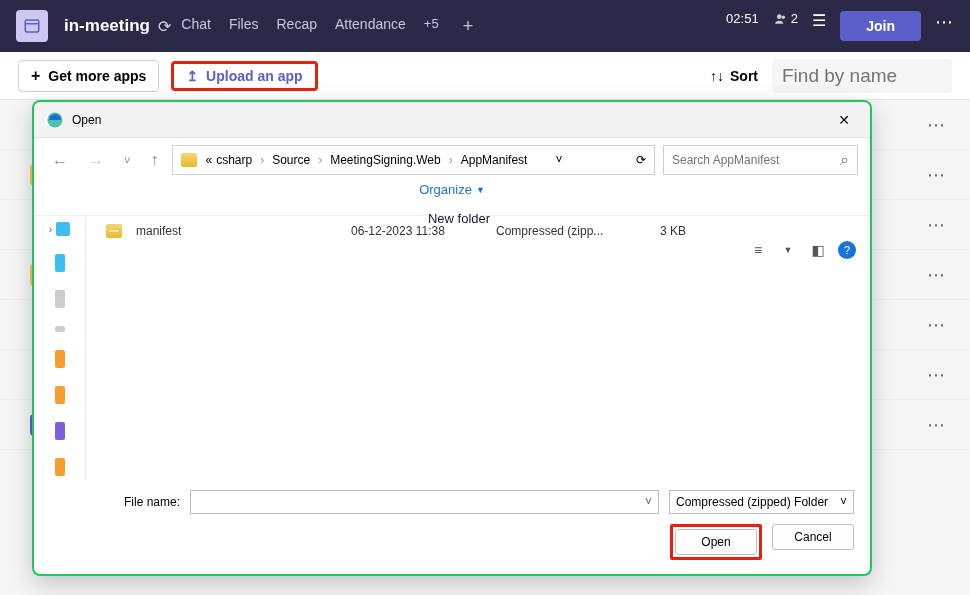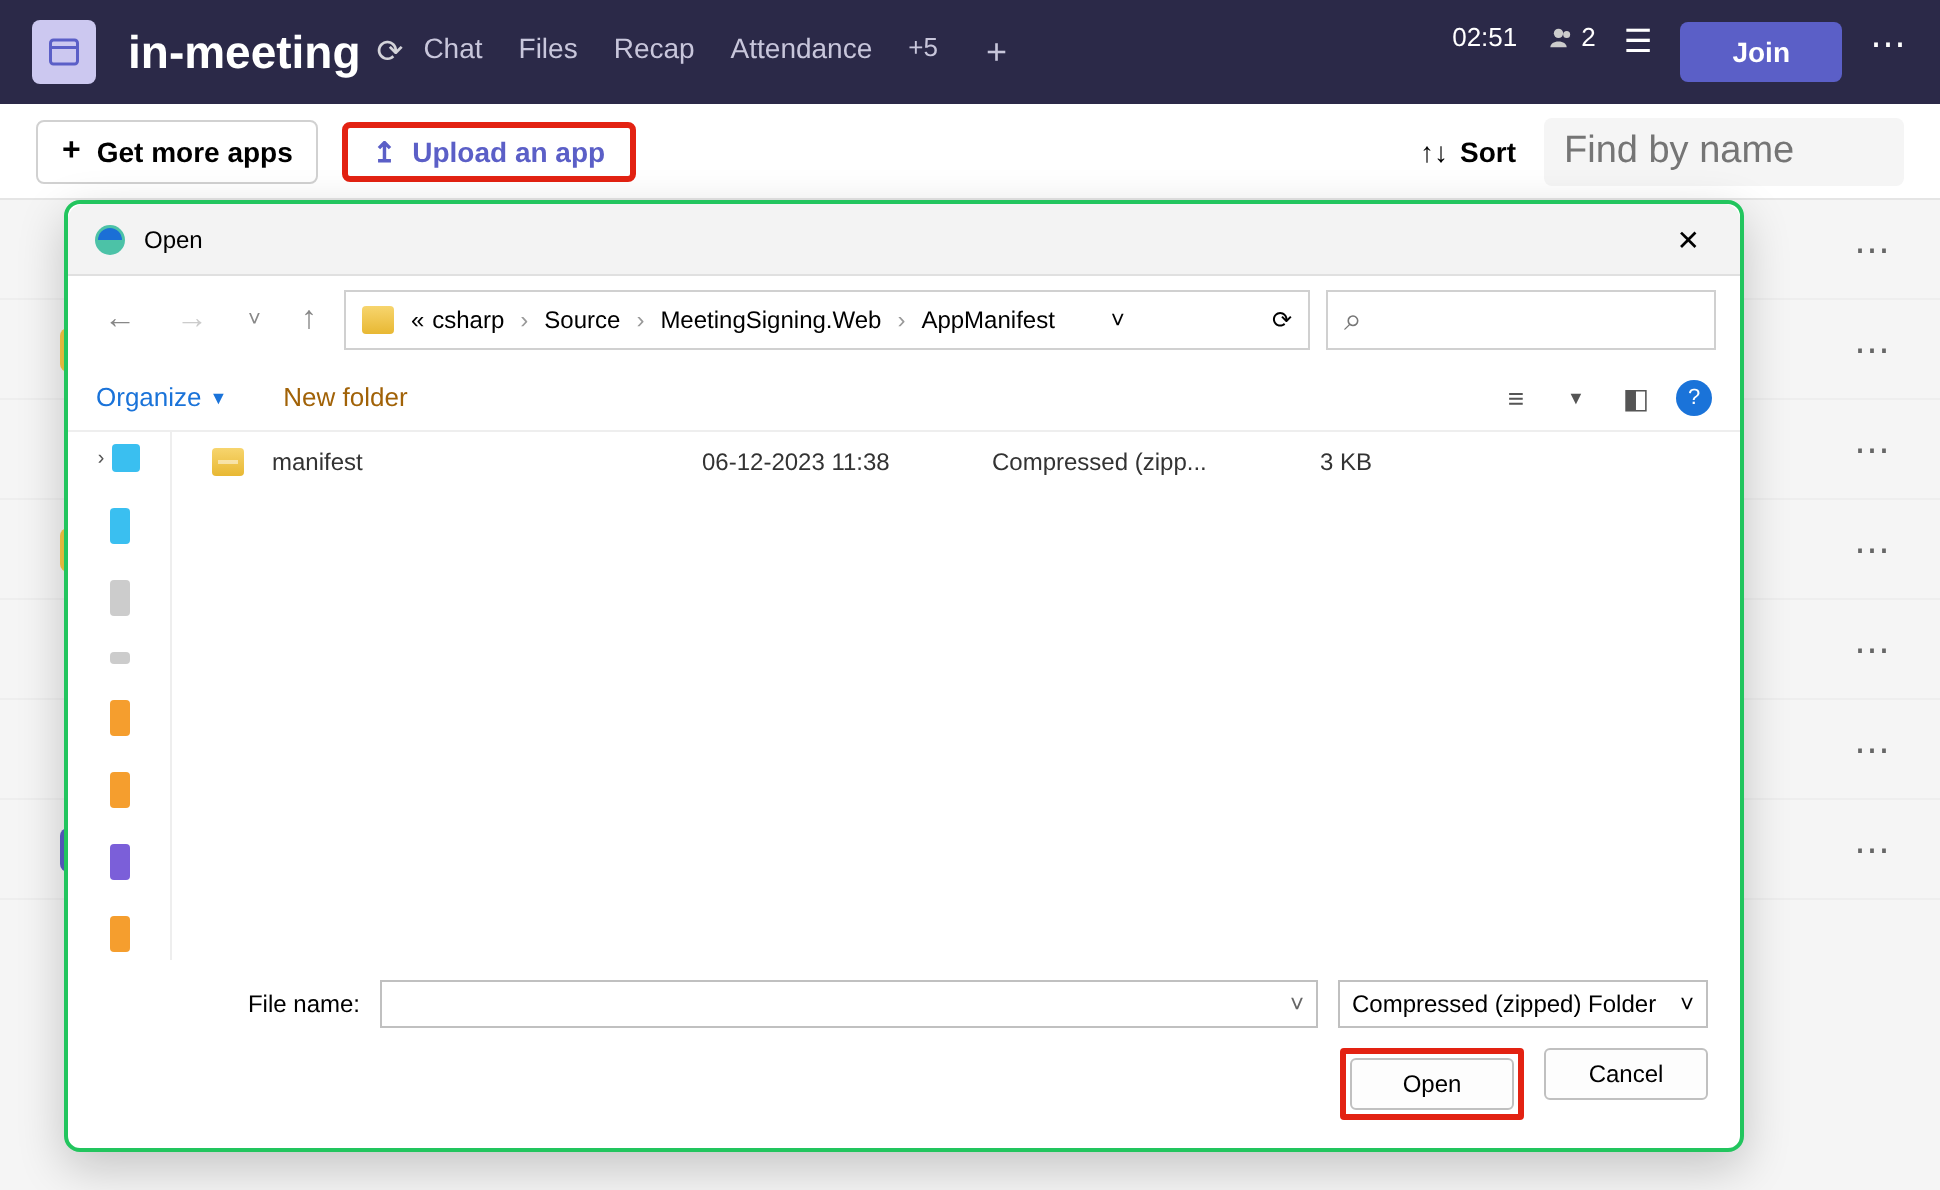--- a/index.html
+++ b/index.html
@@ -2,21 +2,21 @@
 <html><head>
 <meta charset="utf-8">
 <style>
 * { margin: 0; padding: 0; box-sizing: border-box; font-family: 'Segoe UI', sans-serif; }
 body { width: 970px; height: 595px; background: #f5f5f5; position: relative; overflow: hidden; }
 
 
 .topbar { background: #2b2948; height: 52px; display: flex; align-items: center; padding: 0 16px; color: #fff; }
 .topbar-icon { width: 32px; height: 32px; background: #ccc8f0; border-radius: 4px; display: flex; align-items: center; justify-content: center; margin-right: 16px; }
 .topbar-icon svg { width: 18px; height: 18px; fill: #5b5fc7; }
-.meeting-title { font-weight: 700; font-size: 23px; margin-right: 8px; }
+.meeting-title { font-weight: 700; font-size: 17px; margin-right: 8px; }
 .sync-icon { margin-right: 10px; opacity: 0.8; }
 .tabs { display: flex; gap: 18px; font-size: 14px; color: #c8c6db; }
 .tab { cursor: pointer; }
 .tab-more { font-size: 13px; }
 .plus-tab { font-size: 18px; margin-left: 6px; cursor: pointer; }
 .topbar-right { margin-left: auto; display: flex; align-items: flex-start; gap: 14px; }
 .timer { font-size: 13px; }
 .participants { display: flex; align-items: center; gap: 2px; font-size: 13px; }
 .join-btn { background: #5b5fc7; border: none; color: #fff; padding: 7px 26px; border-radius: 4px; font-weight: 600; font-size: 14px; cursor: pointer; }
 .more-dots { font-size: 18px; cursor: pointer; letter-spacing: 1px; }
@@ -52,23 +52,23 @@
 .dlg-nav { height: 44px; display: flex; align-items: center; padding: 0 12px; gap: 8px; }
 .nav-arrow { font-size: 16px; color: #888; cursor: pointer; padding: 4px 6px; }
 .nav-arrow.disabled { color: #ccc; }
 .breadcrumb { flex: 1; border: 1px solid #d0d0d0; height: 30px; display: flex; align-items: center; padding: 0 8px; font-size: 12px; gap: 4px; }
 .bc-folder-icon { width: 16px; height: 14px; background: linear-gradient(#f7d56e, #e8b833); border-radius: 2px; margin-right: 4px; }
 .bc-sep { color: #999; margin: 0 4px; }
 .bc-refresh { margin-left: auto; cursor: pointer; }
 .bc-dropdown { cursor: pointer; padding: 0 4px; }
 .dlg-search { border: 1px solid #d0d0d0; height: 30px; width: 195px; display: flex; align-items: center; padding: 0 8px; }
 .dlg-search input { border: none; outline: none; font-size: 12px; flex: 1; color: #777; }
-.dlg-toolbar { height: 34px; display: flex; align-items: center; padding: 0 14px; gap: 14px; border-bottom: 1px solid #eee; }
+.dlg-toolbar { height: 34px; display: flex; align-items: center; padding: 0 14px; gap: 14px; border-bottom: 1px solid #eee; flex-direction: column; }
 .organize { color: #1a73d9; font-size: 13px; cursor: pointer; display: flex; align-items: center; gap: 4px; }
-.newfolder { color: #a16207; font-size: 13px; cursor: pointer; margin-left: 14px; }
+.newfolder { color: #0f172a; font-size: 13px; cursor: pointer; margin-left: 14px; }
 .dlg-toolbar-right { margin-left: auto; display: flex; align-items: center; gap: 10px; }
 .view-btn { width: 20px; height: 20px; cursor: pointer; display: flex; align-items: center; justify-content: center; color: #555; font-size: 14px; }
 .help-btn { width: 18px; height: 18px; background: #1a73d9; color: #fff; border-radius: 50%; display: flex; align-items: center; justify-content: center; font-size: 11px; cursor: pointer; }
 
 .dlg-body { flex: 1; display: flex; }
 .dlg-sidebar { width: 52px; border-right: 1px solid #eee; padding-top: 6px; display: flex; flex-direction: column; align-items: center; gap: 18px; }
 .sb-expand { display: flex; align-items: center; gap: 4px; font-size: 11px; color: #555; }
 .sb-chevron { font-size: 10px; }
 .sb-item { width: 10px; height: 18px; border-radius: 2px; }
 .sb-item:nth-child(2) { background: #3abff0; }
@@ -210,20 +210,21 @@
         <span class="bc-sep">›</span>
       <span>Source</span>
         <span class="bc-sep">›</span>
       <span>MeetingSigning.Web</span>
         <span class="bc-sep">›</span>
       <span>AppManifest</span>
       <span class="bc-dropdown" style="margin-left:20px">˅</span>
       <span class="bc-refresh">⟳</span>
     </div>
     <div class="dlg-search">
+      <input placeholder="Search AppManifest" style="">
       <span style="color:#777">⌕</span>
     </div>
   </div>
   <div class="dlg-toolbar">
     <span class="organize">
       <span>Organize</span>
       <span style="font-size:9px">▼</span>
     </span>
     <span class="newfolder">New folder</span>
     <div class="dlg-toolbar-right">

